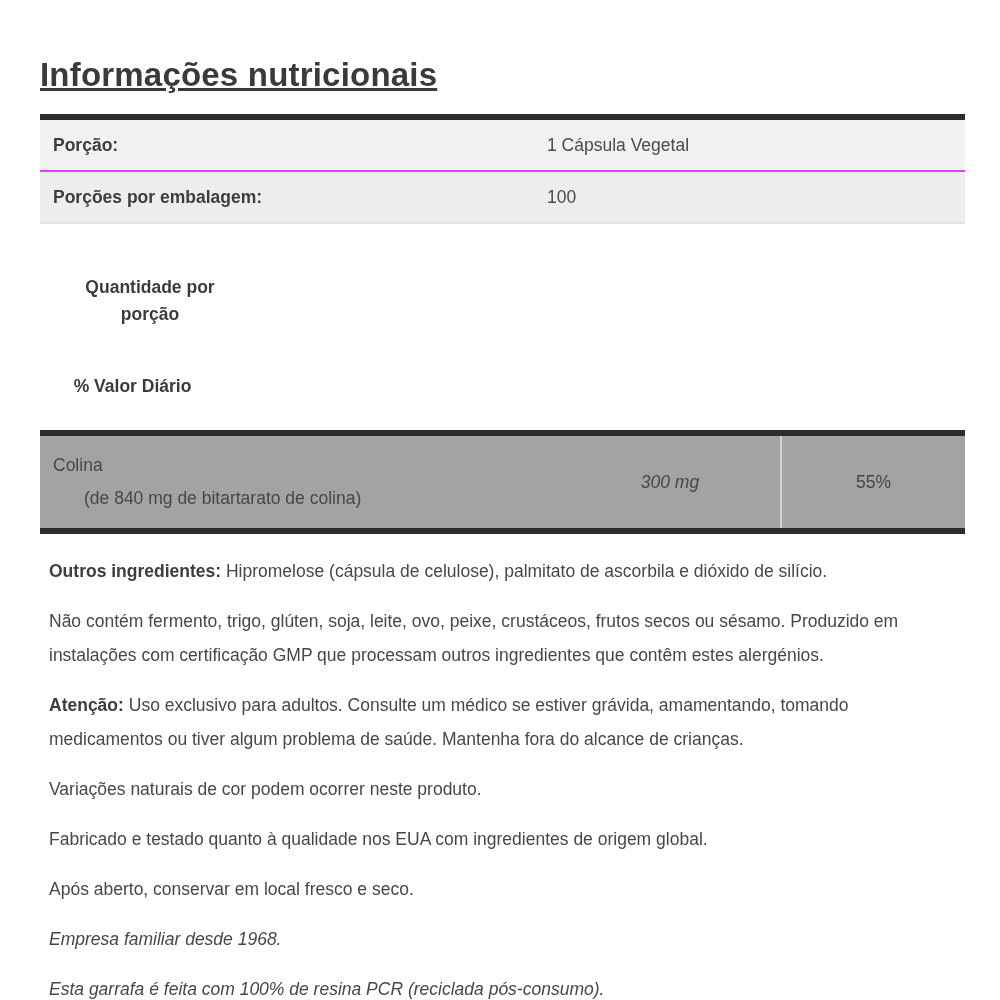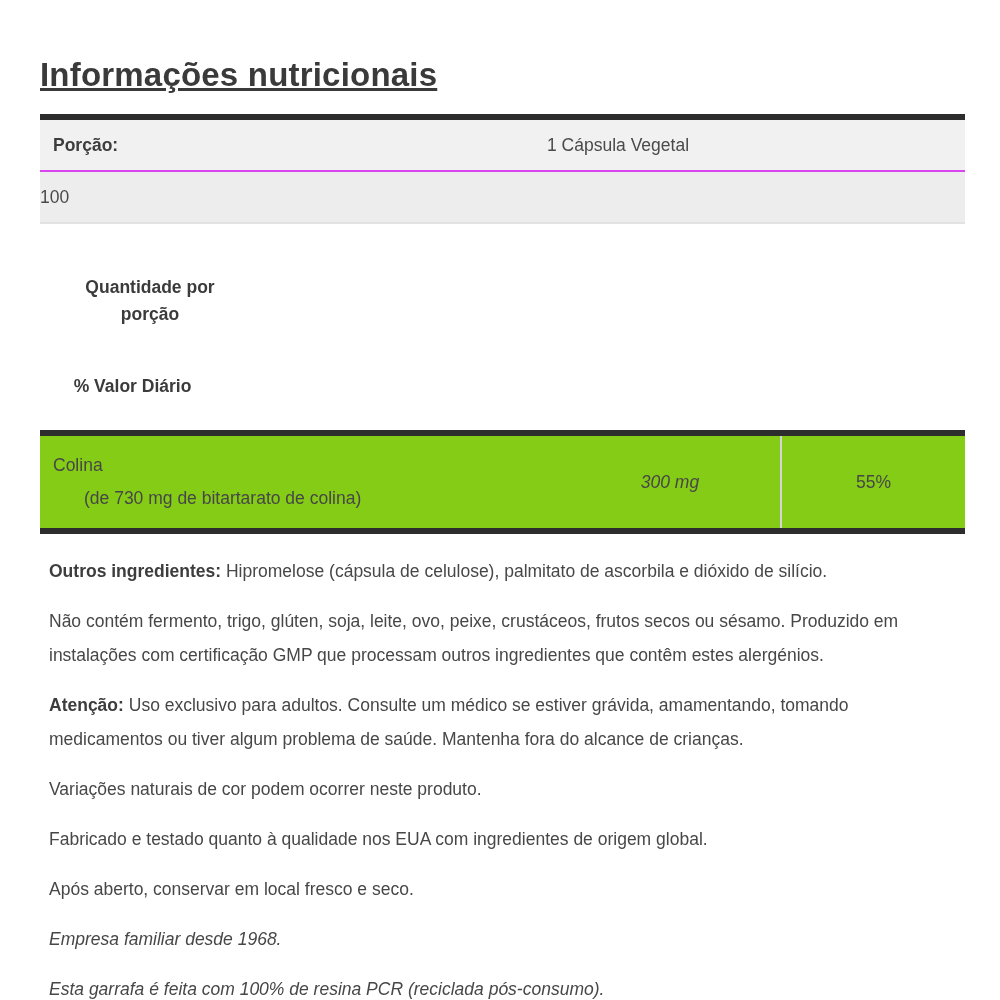--- a/index.html
+++ b/index.html
@@ -63,21 +63,21 @@
     line-height: 1.55;
   }
   .nh-amount { width: 220px; }
   .nh-amount span { display: inline-block; width: 180px; }
   .nh-dv { width: 185px; }
 
   .nutrient-body { border-top: 6px solid #2d2d2d; border-bottom: 6px solid #2d2d2d; }
   .nutrient-row {
     display: flex;
     align-items: stretch;
-    background: #84cc16;
+    background: #a3a3a3;
     font-size: 17.5px;
     color: #474747;
   }
   .nutrient-name-cell {
     flex: 1;
     padding: 13px 0 13px 13px;
     line-height: 33px;
   }
   .nutrient-detail { padding-left: 31px; }
   .nutrient-amount-cell {
@@ -113,36 +113,37 @@
   <div class="content">
 
     <h1 class="panel-title">Informações nutricionais</h1>
 
     <div class="serving-table">
       <div class="serving-row first">
         <div class="serving-label">Porção:</div>
         <div class="serving-value">1 Cápsula Vegetal</div>
       </div>
       <div class="serving-row alt">
+        <div class="serving-label">Porções por embalagem:</div>
         <div class="serving-value">100</div>
       </div>
     </div>
 
     <div class="nutrient-header">
       <div class="nh-cell nh-amount">
         <span>Quantidade por porção</span>
       </div>
       <div class="nh-cell nh-dv">% Valor Diário</div>
     </div>
 
     <div class="nutrient-body">
       <div class="nutrient-row">
         <div class="nutrient-name-cell">
           <div>Colina</div>
-          <div class="nutrient-detail">(de 730 mg de bitartarato de colina)</div>
+          <div class="nutrient-detail">(de 840 mg de bitartarato de colina)</div>
         </div>
         <div class="nutrient-amount-cell">300 mg</div>
         <div class="nutrient-dv-cell">55%</div>
       </div>
     </div>
 
     <div class="notes">
       <p class="note"><span class="lead">Outros ingredientes:</span><span> Hipromelose (cápsula de celulose), palmitato de ascorbila e dióxido de silício.</span></p>
 
       <p class="note">Não contém fermento, trigo, glúten, soja, leite, ovo, peixe, crustáceos, frutos secos ou sésamo. Produzido em instalações com certificação GMP que processam outros ingredientes que contêm estes alergénios.</p>

